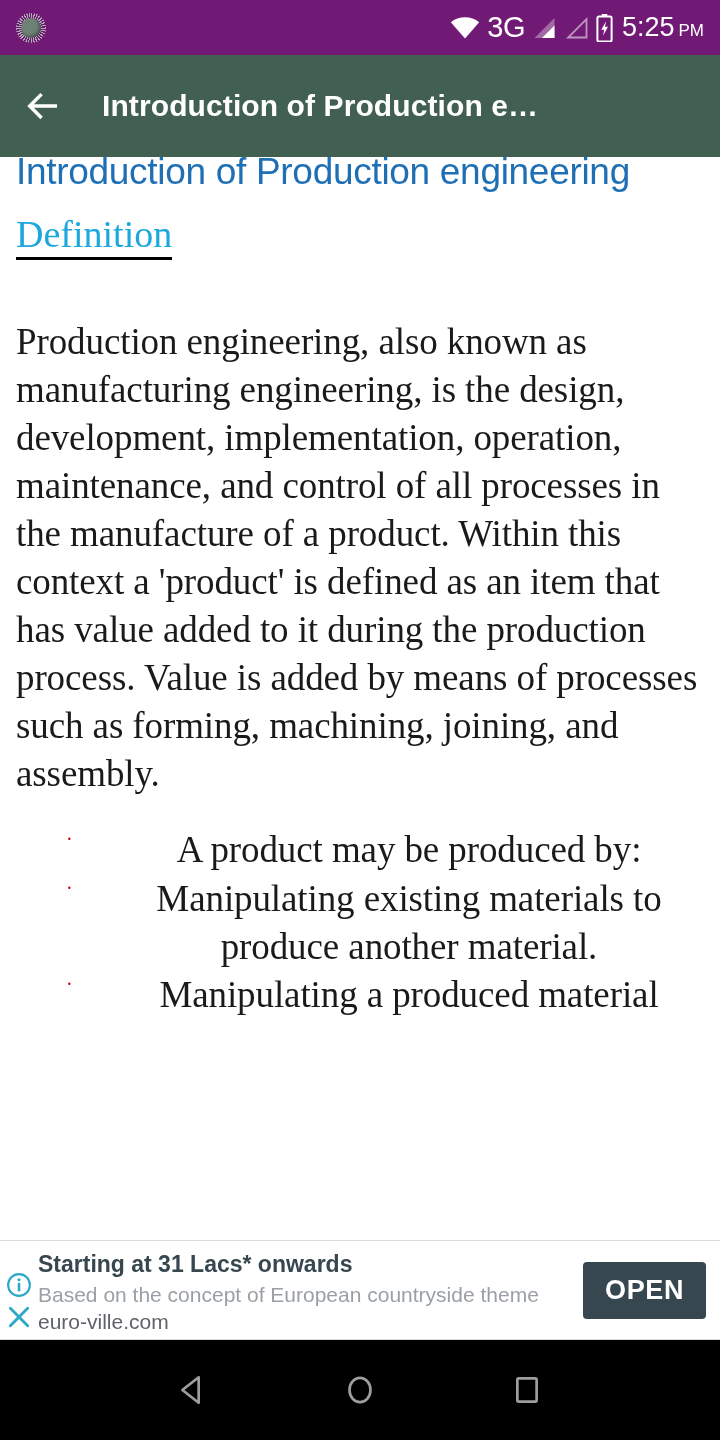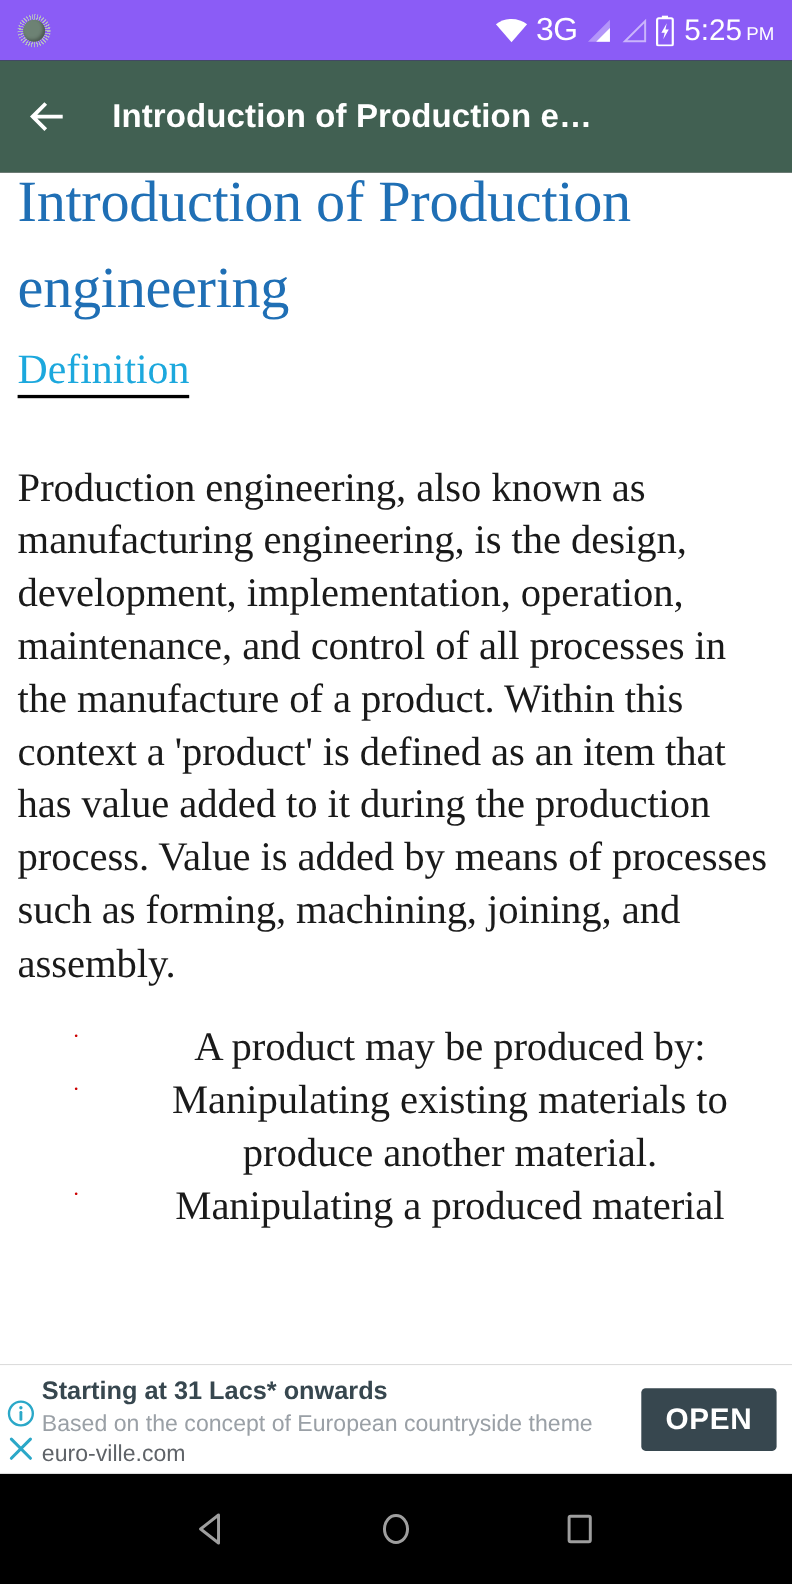--- a/index.html
+++ b/index.html
@@ -6,21 +6,21 @@
   html, body {
     width:720px; height:1440px;
     background:#000;
     font-family:"Liberation Sans", sans-serif;
     overflow:hidden;
   }
   #screen { width:720px; height:1440px; position:relative; display:flex; flex-direction:column; }
 
   
   .status-bar {
-    height:55px; background:#8b5cf6; flex:0 0 55px;
+    height:55px; background:#701a75; flex:0 0 55px;
     display:flex; align-items:center; padding:0 16px; color:#fff;text-align:center;
   }
   .status-left { flex:0 0 auto; display:flex; align-items:center; }
   .status-spacer { flex:1 1 auto; }
   .status-right { flex:0 0 auto; display:flex; align-items:center; gap:7px; }
 
   .sync-icon { width:30px; height:30px; position:relative; }
   .sync-icon .ring {
     position:absolute; inset:0; border-radius:50%;
     background:
@@ -52,22 +52,22 @@
   }
 
   
   .content {
     flex:1 1 auto; background:#fff; position:relative;
     overflow:hidden; padding:0 16px;
   }
   .doc { margin-top:-12px; }
 
   .doc-title {
-    font-family:Liberation Serif, serif;
-    color:#1f6fb5; font-size:53px; line-height:1.48;
+    font-family:Liberation Sans, sans-serif;
+    color:#1f6fb5; font-size:37px; line-height:1.48;
     font-weight:400; letter-spacing:-.3px;
   }
   .sub-head {
     font-family:"Liberation Serif", serif;
     color:#1ca8dd; font-size:38px; font-weight:400;
     display:inline-block; line-height:1.1;
     border-bottom:3px solid #000; padding-bottom:1px;
   }
   .sub-head-wrap { margin-top:14px; }
   .sub-head-wrap.second { margin-top:10px; }

